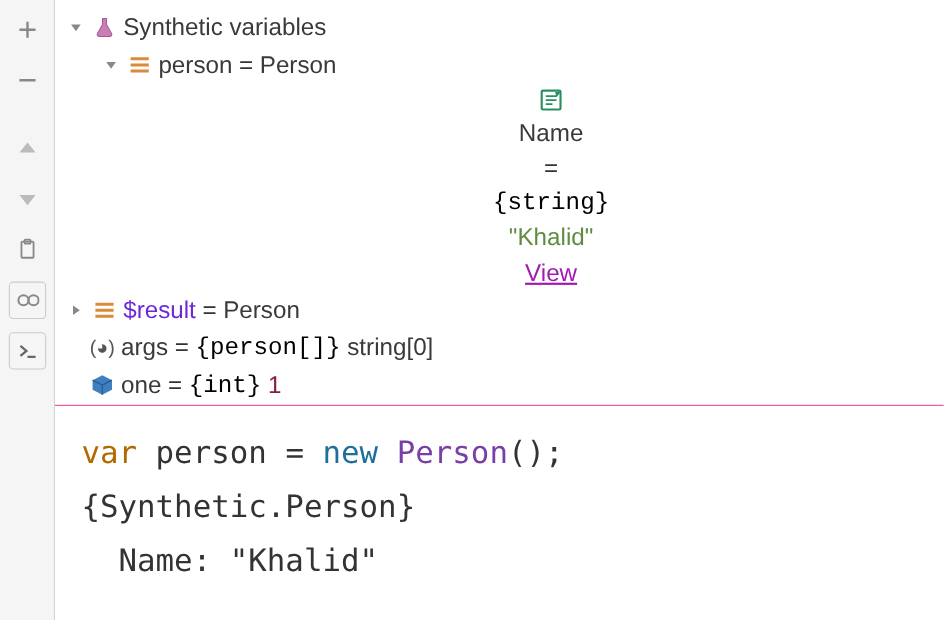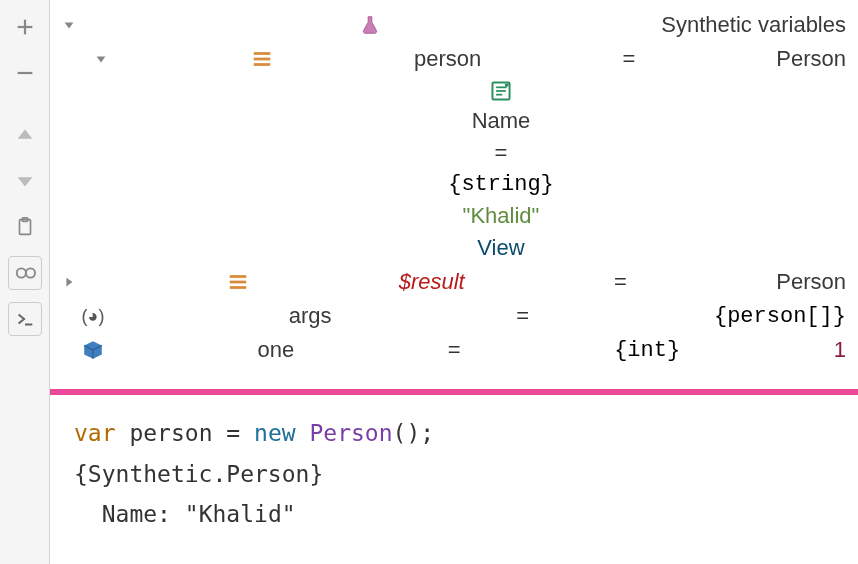--- a/index.html
+++ b/index.html
@@ -4,34 +4,34 @@
 <style>
   * { box-sizing: border-box; margin: 0; padding: 0; }
   html, body { width: 858px; height: 564px; background: #fff; font-family: -apple-system, BlinkMacSystemFont, "Segoe UI", Arial, sans-serif; overflow: hidden; }
   .root { display: flex; height: 100%; }
   .toolbar { width: 50px; background: #f5f5f5; border-right: 1px solid #d4d4d4; display: flex; flex-direction: column; align-items: center; padding-top: 10px; gap: 12px; }
   .tool-btn { width: 34px; height: 34px; display: flex; align-items: center; justify-content: center; cursor: pointer; color: #888; }
   .tool-btn svg { width: 22px; height: 22px; }
   .tool-sep { height: 4px; }
   .content { flex: 1; display: flex; flex-direction: column; }
   .vars { flex: 1; padding: 8px 12px 8px 6px; font-size: 22px; color: #3a3a3a; overflow:auto; }
-  .row { display: flex; align-items: center; gap: 6px; padding: 4px 0; white-space: nowrap; justify-content: space-between; }
+  .row { display: flex; align-items: center; gap: 6px; padding: 4px 0; white-space: nowrap; }
   .indent-0 { padding-left: 4px; }
   .indent-1 { padding-left: 36px; }
   .indent-2 { padding-left: 100px; flex-direction: column; }
   .chev { width: 18px; display:inline-flex; justify-content:center; color:#888; }
   .chev svg { width:14px; height:14px; }
   .ico { width: 22px; height: 22px; display:inline-flex; align-items:center; justify-content:center; }
   .eq { color:#333; }
   .type-dim { color:#000000;font-family:Liberation Mono, monospace; }
   .val-str { color:#5f8c3f; }
   .val-num { color:#8a1d3b; }
-  .link { color:#0c4a6e; cursor:pointer; }
-  .result-name { color:#b91c1c;font-style:italic; }
-  .console { border-top: 6px solid #ec4899; padding: 18px 24px 30px 24px; font-family: ui-monospace, "SF Mono", Menlo, Consolas, monospace; font-size: 23px; color:#333; line-height: 1.75; }
+  .link { color:#a21caf; cursor:pointer;text-decoration:underline; }
+  .result-name { color:#6d28d9; }
+  .console { border-top: 1px solid #ec4899; padding: 18px 24px 30px 24px; font-family: ui-monospace, "SF Mono", Menlo, Consolas, monospace; font-size: 28px; color:#333; line-height: 1.75; }
   .kw-var { color:#b26a00; }
   .kw-new { color:#1f6f9a; }
   .type-name { color:#7a3fa6; }
   .pad2 { display:inline-block; width:2ch; }
 </style>
 </head>
 <body>
 
 <div class="root">
   <div class="toolbar">
@@ -145,20 +145,21 @@
         <span class="result-name">$result</span>
         <span class="eq">=</span>
         <span>Person</span>
       </div>
 
       <div class="row indent-0" style="padding-left:26px;">
         <span class="ico" style="font-size:18px; color:#555;">(◕)</span>
         <span>args</span>
         <span class="eq">=</span>
         <span class="type-dim">{person[]}</span>
+        <span>string[0]</span>
       </div>
 
       <div class="row indent-0" style="padding-left:26px;">
         <span class="ico">
           <svg viewBox="0 0 20 20">
               <path d="M10 2 L18 6 L18 14 L10 18 L2 14 L2 6 Z" fill="#3f7fbf"></path>
               <path d="M2 6 L10 10 L18 6 M10 10 L10 18" stroke="#2a5a90" stroke-width="1" fill="none"></path>
             </svg>
         </span>
         <span>one</span>

